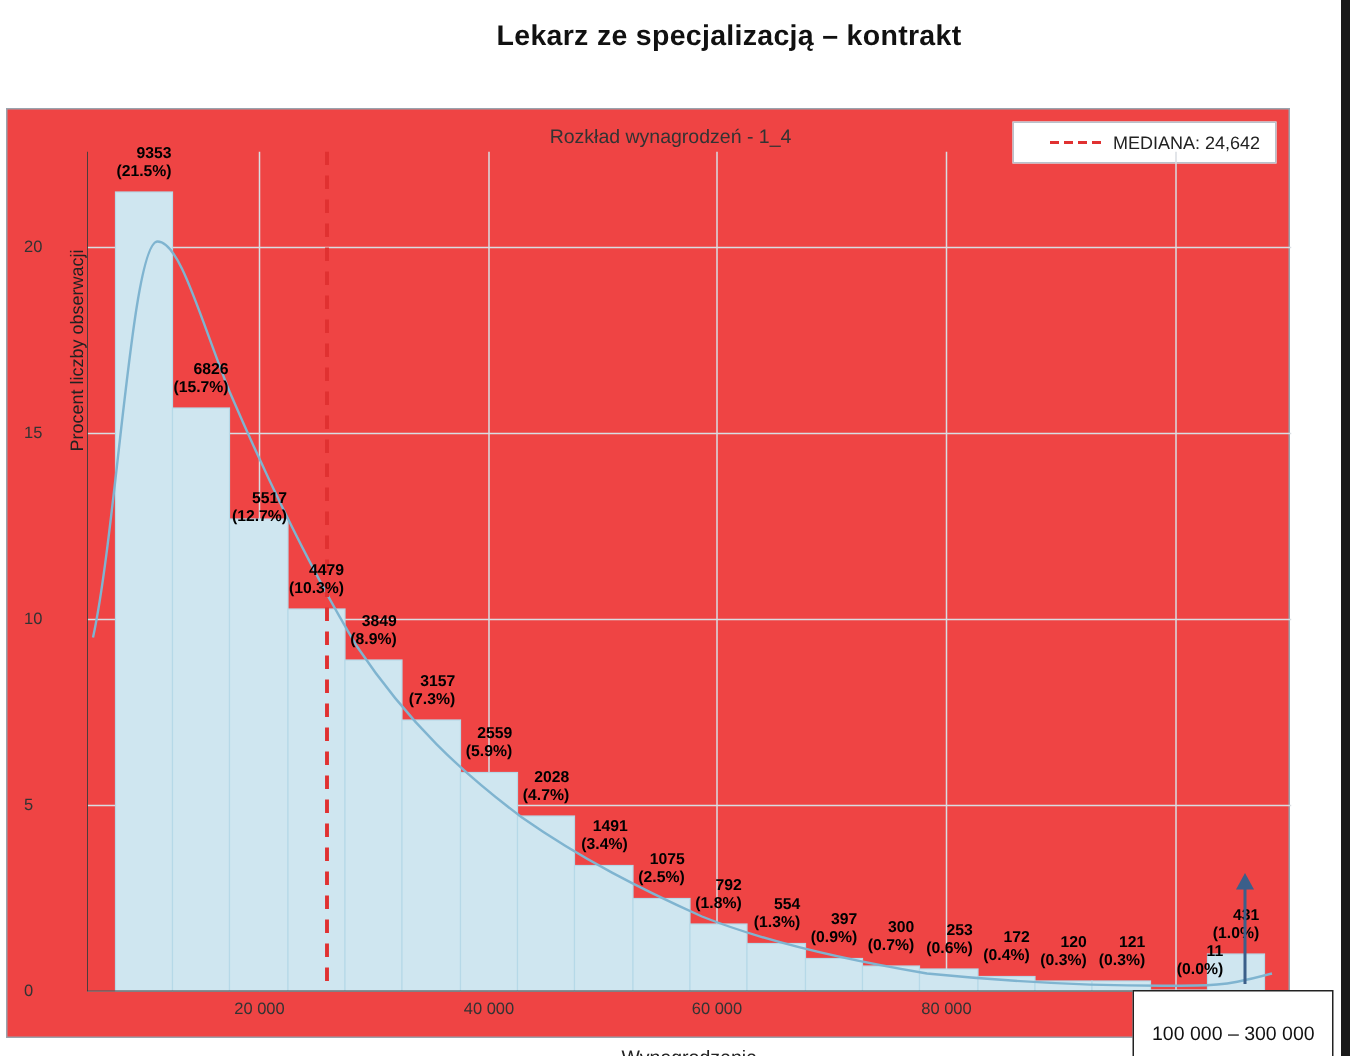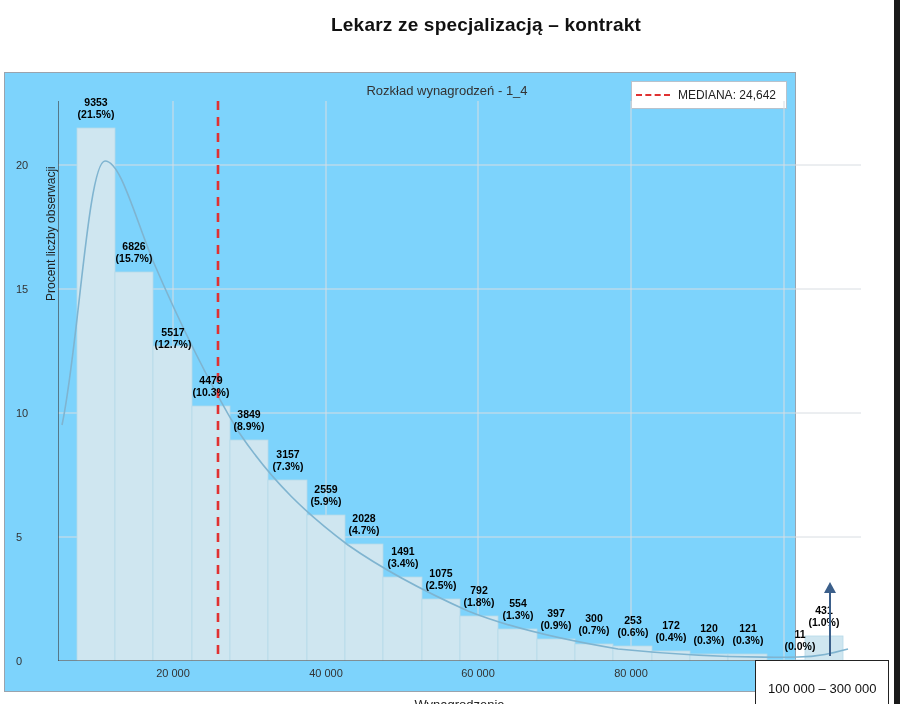--- a/index.html
+++ b/index.html
@@ -36,24 +36,24 @@
     font-size: 19px;
     font-weight: bold;
     color: #111111;
     letter-spacing: 0.2px;
     margin-left: 41px;
   }
   #chart-frame {
     position: absolute;
     left: 4px;
     top: 72px;
-    width: 792px;
+    width: 856px;
     height: 620px;
     border: 1px solid #9aa3ad;
-    background: #7dd3fc;
+    background: #ef4444;
     box-sizing: border-box;
   }
   #chart-subtitle {
     position: absolute;
     left: 0; top: 10px;
     width: 884px;
     text-align: center;
     font-size: 13px;
     color: #333333;
   }
@@ -103,32 +103,32 @@
     font-size: 11px;
     color: #333333;
     transform: translateX(-50%);
     white-space: nowrap;
   }
   .bar-label {
     position: absolute;
     font-size: 10.5px;
     font-weight: bold;
     color: #000000;
-    text-align: center;
+    text-align: right;
     line-height: 1.12;
     white-space: nowrap;
     transform: translateX(-50%);
   }
   #legend {
     position: absolute;
     right: 8px;
     top: 8px;
     border: 1px solid #b9c2cc;
     background: #ffffff;
-    padding: 6px 10px 6px 4px;
+    padding: 6px 10px 6px 24px;
     display: flex;
     align-items: center;
     gap: 8px;
     font-size: 12px;
     color: #222222;
   }
   #legend .dashline {
     display: inline-block;
     width: 34px;
     height: 0;

